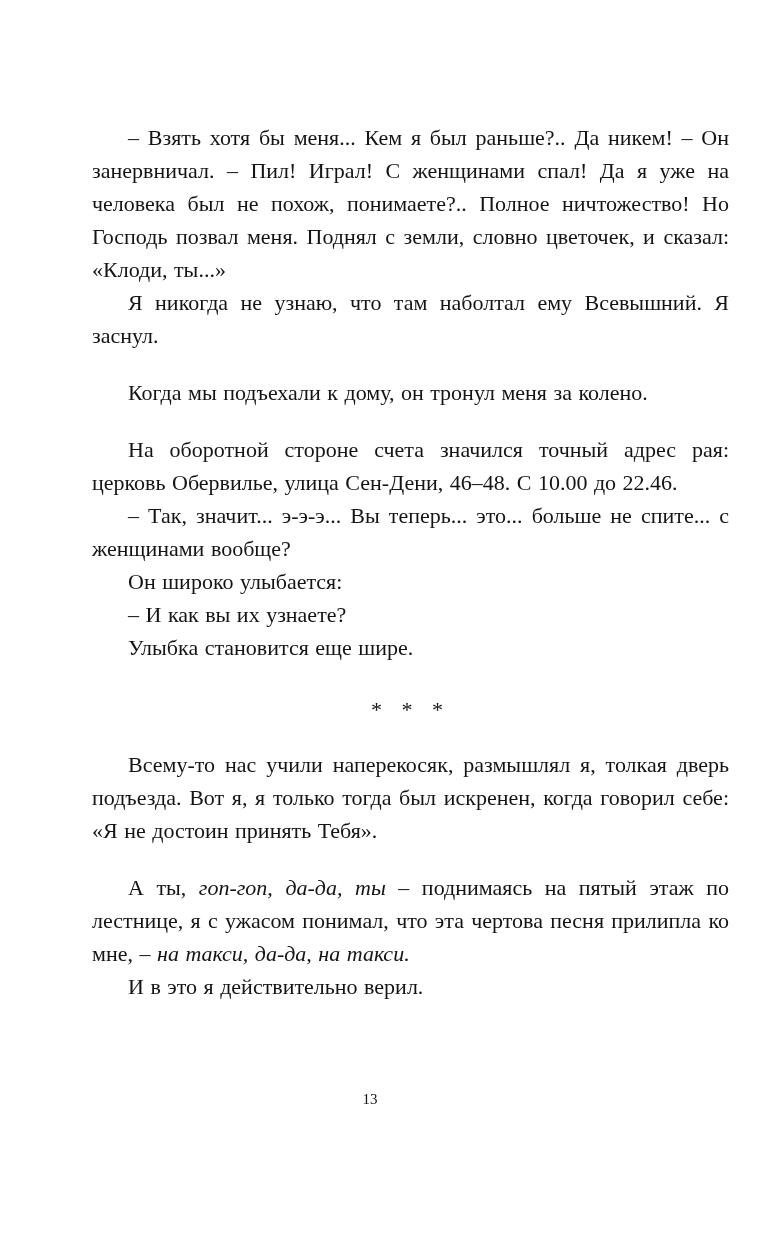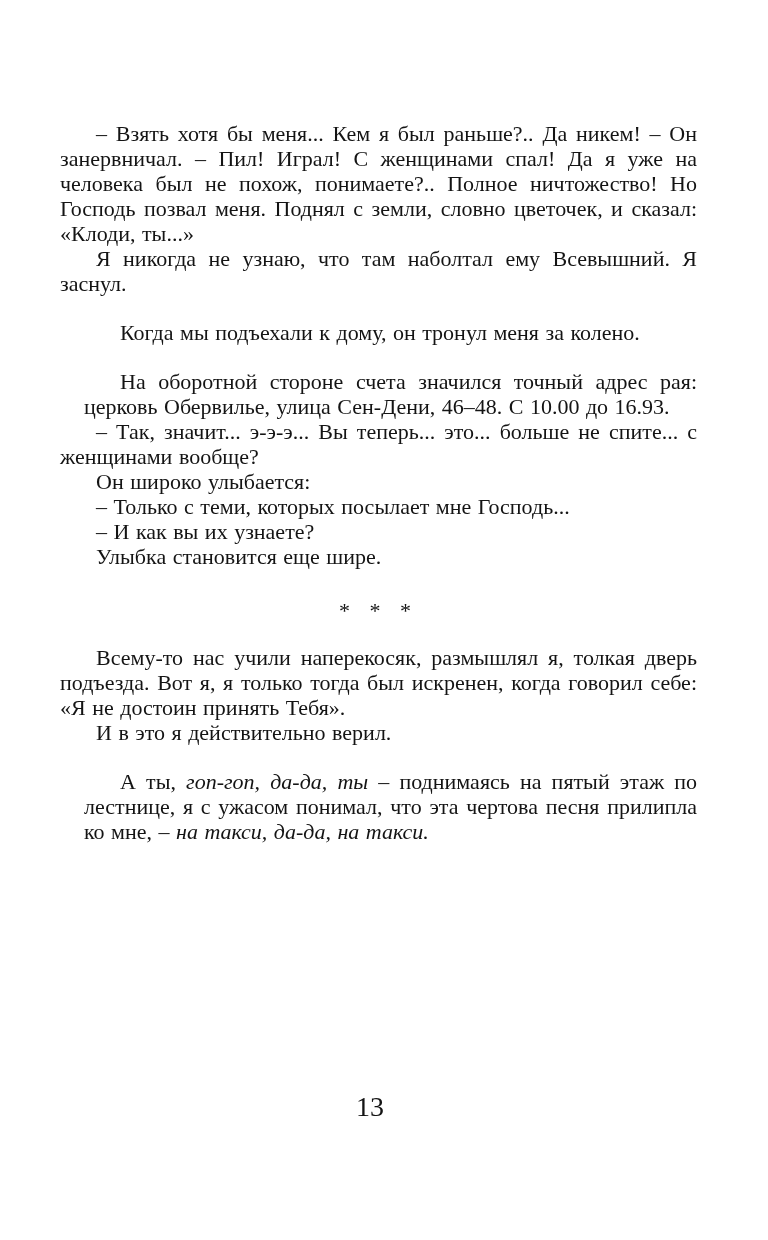--- a/index.html
+++ b/index.html
@@ -11,68 +11,66 @@
     position: relative;
     width: 768px;
     height: 1240px;
     background: #ffffff;
     overflow: hidden;
     font-family: "Liberation Serif", serif;
     color: #141414;
   }
   .textcol {
     position: absolute;
-    left: 60px;
+    left: 92px;
     top: 121px;
     width: 637px;
     font-size: 22px;
-    line-height: 25px;
+    line-height: 33px;
     text-align: justify;
     text-justify: inter-word;
   }
   .para {
     margin: 0;
     text-indent: 36px;
     word-spacing: 1px;
   }
   .para.gap {
     margin-top: 24px;
-    margin-left: 24px;
   }
   .separator {
     margin: 29px 0 22px 0;
     text-align: center;
     text-indent: 0;
     letter-spacing: 7px;
     font-size: 22px;
   }
   .pagenum {
     position: absolute;
     left: 0;
     top: 1091px;
     width: 740px;
     text-align: center;
-    font-size: 28px;
+    font-size: 15px;
     color: #141414;
   }
   i { font-style: italic; }
 </style>
 </head>
 <body>
 
 <div class="page">
   <div class="textcol" id="text-column">
       <p class="para"><span>– Взять хотя бы меня... Кем я был раньше?.. Да никем! – Он занервничал. – Пил! Играл! С женщинами спал! Да я уже на человека был не похож, понимаете?.. Полное ничтожество! Но Господь позвал меня. Поднял с земли, словно цветочек, и сказал: «Клоди, ты...»</span></p>
       <p class="para"><span>Я никогда не узнаю, что там наболтал ему Всевышний. Я заснул.</span></p>
       <p class="para gap"><span>Когда мы подъехали к дому, он тронул меня за колено.</span></p>
-      <p class="para gap"><span>На оборотной стороне счета значился точный адрес рая: церковь Обервилье, улица Сен-Дени, 46–48. С 10.00 до 16.93.</span></p>
+      <p class="para gap"><span>На оборотной стороне счета значился точный адрес рая: церковь Обервилье, улица Сен-Дени, 46–48. С 10.00 до 22.46.</span></p>
       <p class="para"><span>– Так, значит... э-э-э... Вы теперь... это... больше не спите... с женщинами вообще?</span></p>
       <p class="para"><span>Он широко улыбается:</span></p>
-      <p class="para"><span>– Только с теми, которых посылает мне Господь...</span></p>
       <p class="para"><span>– И как вы их узнаете?</span></p>
       <p class="para"><span>Улыбка становится еще шире.</span></p>
       <div class="separator">* * *</div>
       <p class="para"><span>Всему-то нас учили наперекосяк, размышлял я, толкая дверь подъезда. Вот я, я только тогда был искренен, когда говорил себе: «Я не достоин принять Тебя».</span></p>
+      <p class="para gap"><span>А ты, </span><i>гоп-гоп, да-да, ты</i><span> – поднимаясь на пятый этаж по лестнице, я с ужасом понимал, что эта чертова песня прилипла ко мне, – </span><i>на такси, да-да, на такси.</i></p>
       <p class="para"><span>И в это я действительно верил.</span></p>
-      <p class="para gap"><span>А ты, </span><i>гоп-гоп, да-да, ты</i><span> – поднимаясь на пятый этаж по лестнице, я с ужасом понимал, что эта чертова песня прилипла ко мне, – </span><i>на такси, да-да, на такси.</i></p>
     </div>
   <div class="pagenum">13</div>
 </div>
 
 </body></html>

